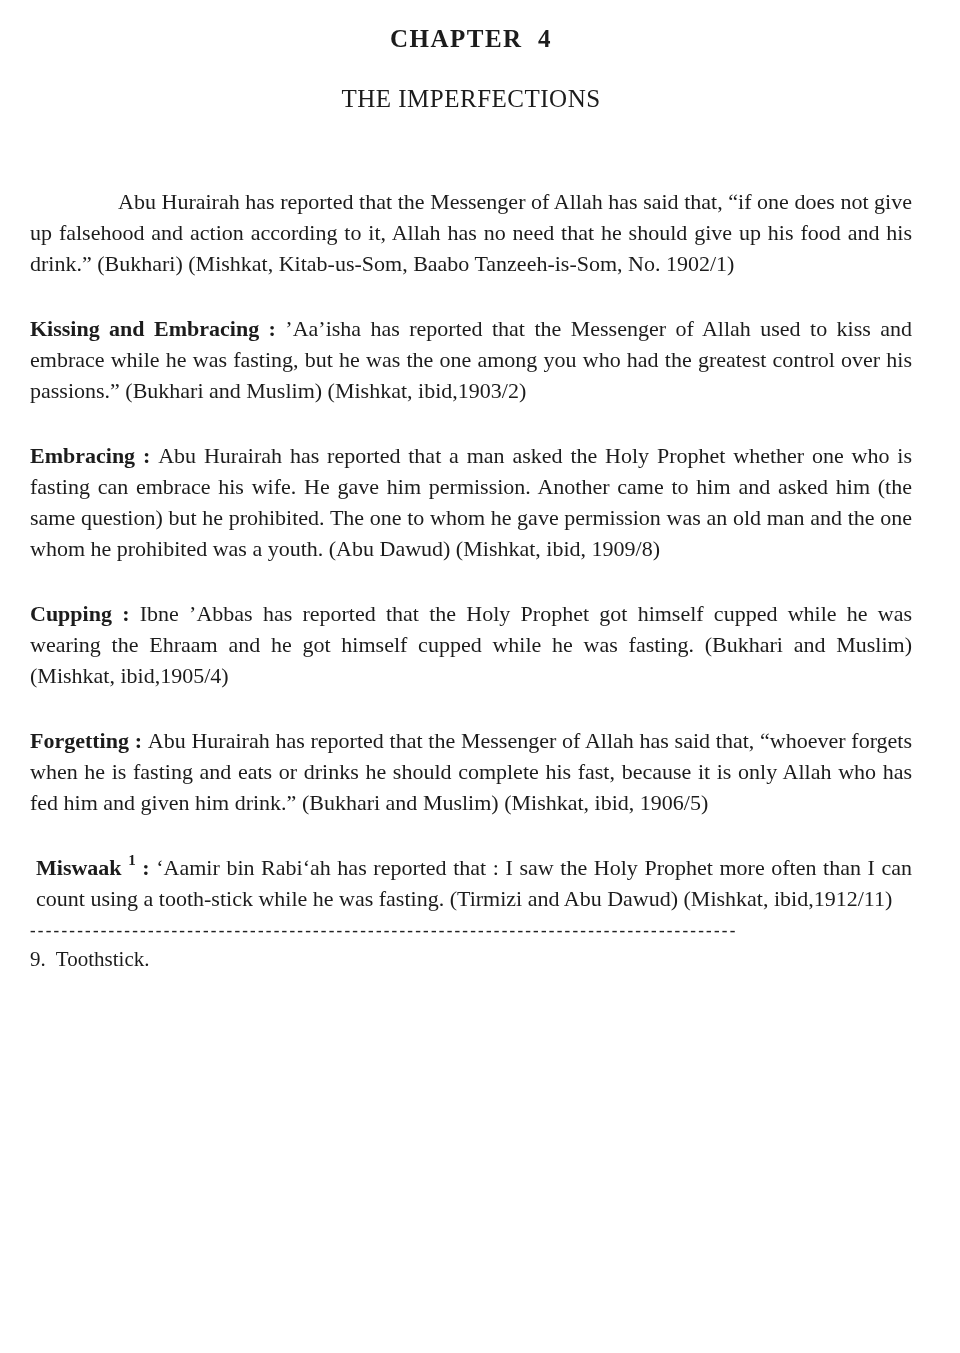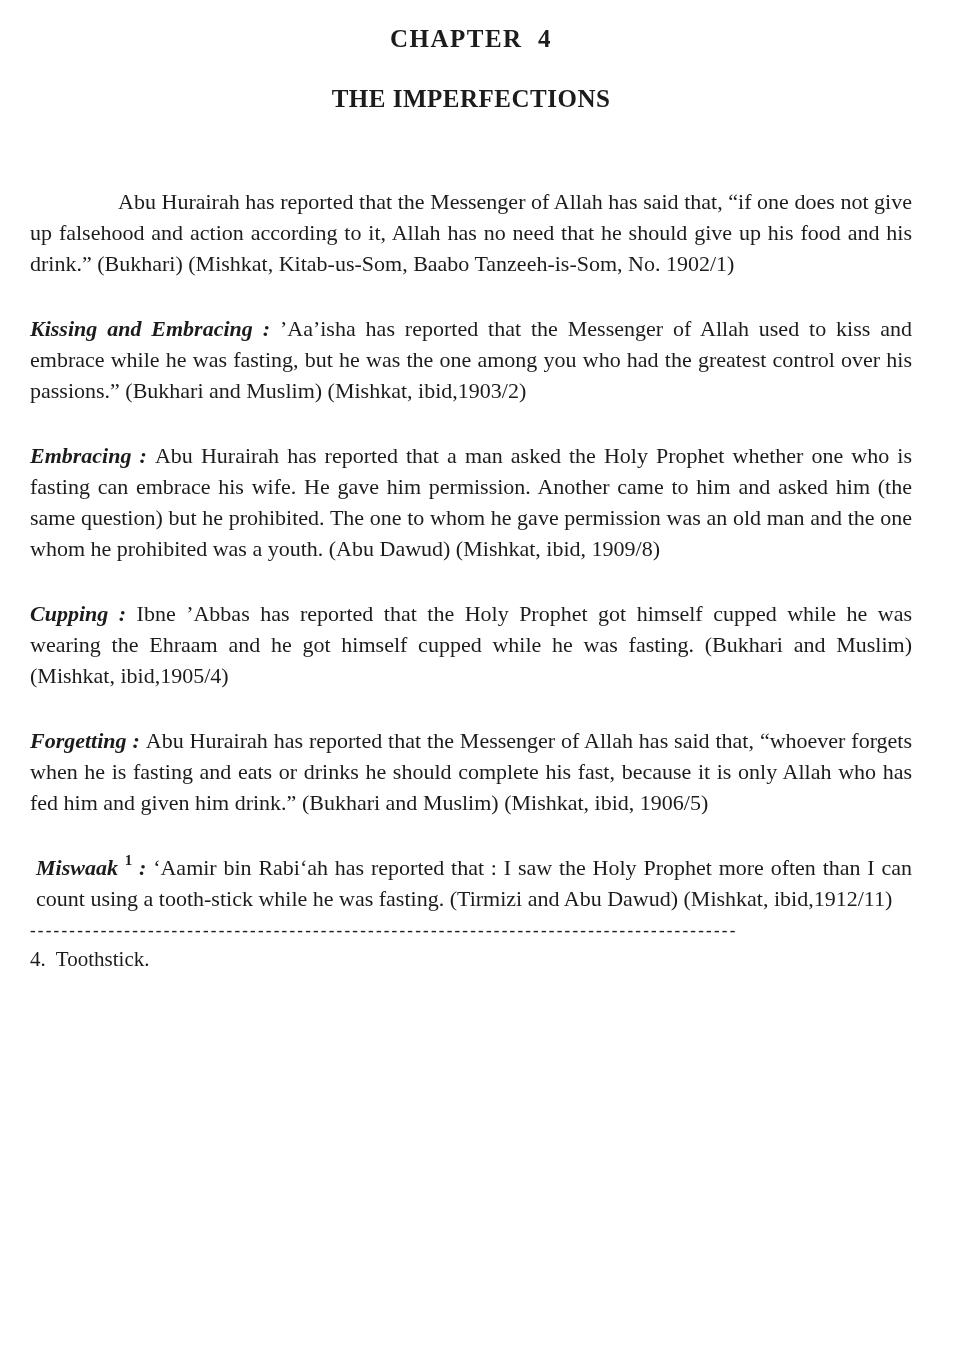--- a/index.html
+++ b/index.html
@@ -28,33 +28,33 @@
     line-height: 30px;
     font-weight: bold;
     letter-spacing: 1.5px;
     white-space: pre;
   }
   .section-title {
     margin: 0 0 72px 0;
     text-align: center;
     font-size: 25px;
     line-height: 30px;
-    font-weight: bold;
+    font-weight: normal;
     letter-spacing: 0.5px;
     white-space: pre;
   }
   .paras p {
     margin: 0 0 34px 0;
     font-size: 22px;
     line-height: 31px;
     text-align: justify;
   }
   .paras p:last-child { margin-bottom: 0; margin-left: 6px; }
   .paras p.indent { text-indent: 88px; }
-  .b { font-weight: bold; font-style: italic; }
+  .b { font-weight: bold; }
   .i { }
   .paras sup {
     font-weight: bold;
     font-size: 15px;
     line-height: 0;
     position: relative;
     top: -2px;
     vertical-align: super;
   }
   .footnote-separator {
@@ -85,14 +85,14 @@
       <p class="indent"><span class="">Abu Hurairah has reported that the Messenger of Allah has said that, “if one does not give up falsehood and action according to it, Allah has no need that he should give up his food and his drink.” (</span><span class="i">Bukhari</span><span class="">) (</span><span class="i">Mishkat, Kitab-us-Som, Baabo Tanzeeh-is-Som,</span><span class=""> No. 1902/1)</span></p>
       <p><span class="b">Kissing and Embracing : </span><span class="">’Aa’isha has reported that the Messenger of Allah used to kiss and embrace while he was fasting, but he was the one among you who had the greatest control over his passions.” (</span><span class="i">Bukhari</span><span class=""> and </span><span class="i">Muslim</span><span class="">) (</span><span class="i">Mishkat, ibid,</span><span class="">1903/2)</span></p>
       <p><span class="b">Embracing : </span><span class="">Abu Hurairah has reported that a man asked the Holy Prophet whether one who is fasting can embrace his wife. He gave him permission. Another came to him and asked him (the same question) but he prohibited. The one to whom he gave permission was an old man and the one whom he prohibited was a youth. (</span><span class="i">Abu Dawud</span><span class="">) (</span><span class="i">Mishkat, ibid,</span><span class=""> 1909/8)</span></p>
       <p><span class="b">Cupping : </span><span class="">Ibne ’Abbas has reported that the Holy Prophet got himself cupped while he was wearing the </span><span class="i">Ehraam</span><span class=""> and he got himself cupped while he was fasting. (</span><span class="i">Bukhari</span><span class=""> and </span><span class="i">Muslim</span><span class="">) (</span><span class="i">Mishkat, ibid,</span><span class="">1905/4)</span></p>
       <p><span class="b">Forgetting : </span><span class="">Abu Hurairah has reported that the Messenger of Allah has said that, “whoever forgets when he is fasting and eats or drinks he should complete his fast, because it is only Allah who has fed him and given him drink.” (</span><span class="i">Bukhari</span><span class=""> and </span><span class="i">Muslim</span><span class="">) (</span><span class="i">Mishkat, ibid,</span><span class=""> 1906/5)</span></p>
       <p><span class="b">Miswaak </span><sup>1</sup><span class="b"> : </span><span class="">‘Aamir bin Rabi‘ah has reported that : I saw the Holy Prophet more often than I can count using a tooth-stick while he was fasting. (</span><span class="i">Tirmizi</span><span class=""> and </span><span class="i">Abu Dawud</span><span class="">) (</span><span class="i">Mishkat, ibid,</span><span class="">1912/11)</span></p>
     </div>
 
   <div class="footnote-separator">------------------------------------------------------------------------------------------</div>
 
-  <div class="footnote">4.  Toothstick.</div>
+  <div class="footnote">9.  Toothstick.</div>
 </div>
 
 </body></html>

